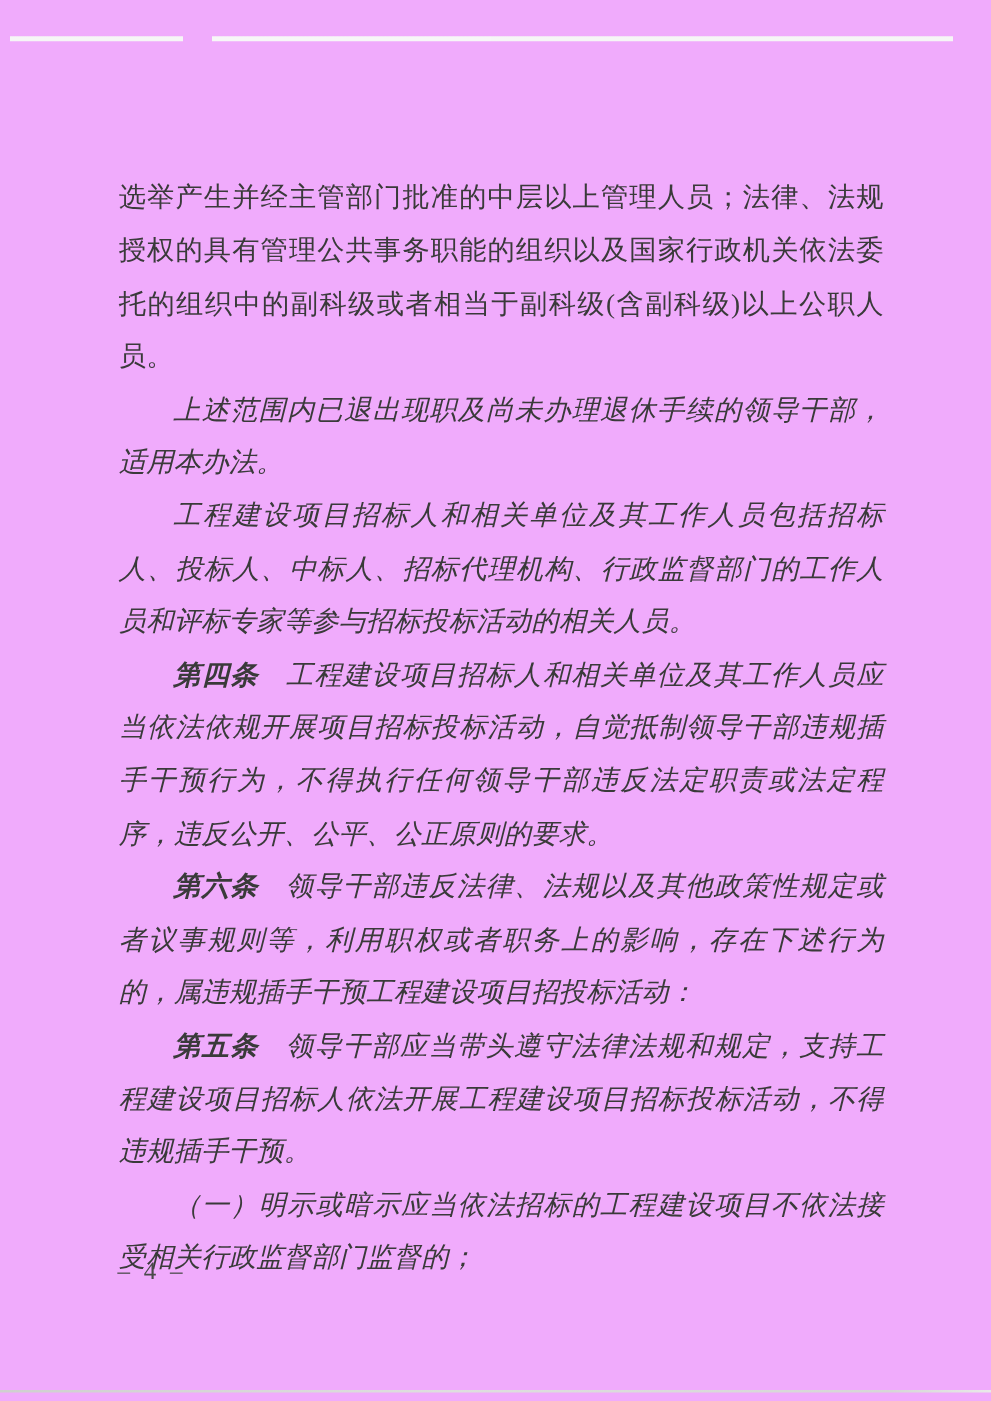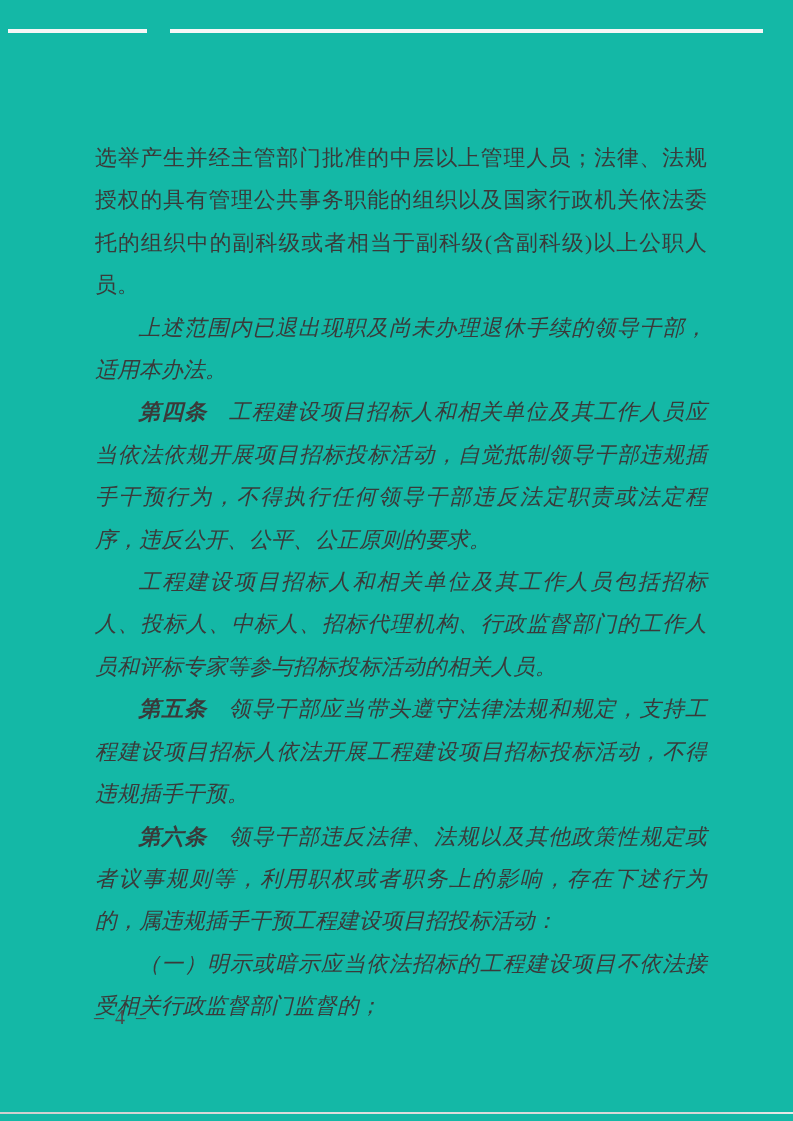--- a/index.html
+++ b/index.html
@@ -5,21 +5,21 @@
   html, body {
     margin: 0;
     padding: 0;
     background: #ffffff;
   }
   .page {
     position: relative;
     width: 793px;
     height: 1121px;
     margin: 0;
-    background: #14b8a6;
+    background: #f0abfc;
     overflow: hidden;
     font-family: "Liberation Serif", "DejaVu Serif", serif;
   }
   .content {
     position: absolute;
     left: 95px;
     top: 137px;
     width: 612px;
     color: #3a3a3a;
   }
@@ -73,27 +73,27 @@
 <div class="page">
 
   <div class="scan-streak-top"></div>
 
   <div class="content">
 
     <p class="para"><span>选举产生并经主管部门批准的中层以上管理人员；法律、法规授权的具有管理公共事务职能的组织以及国家行政机关依法委托的组织中的副科级或者相当于副科级(含副科级)以上公职人员。</span></p>
 
     <p class="para indent"><span>上述范围内已退出现职及尚未办理退休手续的领导干部，适用本办法。</span></p>
 
+    <p class="para indent"><span>工程建设项目招标人和相关单位及其工作人员包括招标人、投标人、中标人、招标代理机构、行政监督部门的工作人员和评标专家等参与招标投标活动的相关人员。</span></p>
+
     <p class="para indent"><b class="clause">第四条</b><span>工程建设项目招标人和相关单位及其工作人员应当依法依规开展项目招标投标活动，自觉抵制领导干部违规插手干预行为，不得执行任何领导干部违反法定职责或法定程序，违反公开、公平、公正原则的要求。</span></p>
 
-    <p class="para indent"><span>工程建设项目招标人和相关单位及其工作人员包括招标人、投标人、中标人、招标代理机构、行政监督部门的工作人员和评标专家等参与招标投标活动的相关人员。</span></p>
+    <p class="para indent"><b class="clause">第六条</b><span>领导干部违反法律、法规以及其他政策性规定或者议事规则等，利用职权或者职务上的影响，存在下述行为的，属违规插手干预工程建设项目招投标活动：</span></p>
 
     <p class="para indent"><b class="clause">第五条</b><span>领导干部应当带头遵守法律法规和规定，支持工程建设项目招标人依法开展工程建设项目招标投标活动，不得违规插手干预。</span></p>
-
-    <p class="para indent"><b class="clause">第六条</b><span>领导干部违反法律、法规以及其他政策性规定或者议事规则等，利用职权或者职务上的影响，存在下述行为的，属违规插手干预工程建设项目招投标活动：</span></p>
 
     <p class="para indent"><span>（一）明示或暗示应当依法招标的工程建设项目不依法接受相关行政监督部门监督的；</span></p>
 
   </div>
 
   <div class="footer">– 4 –</div>
 
   <div class="scan-line-bottom"></div>
 
 </div>

